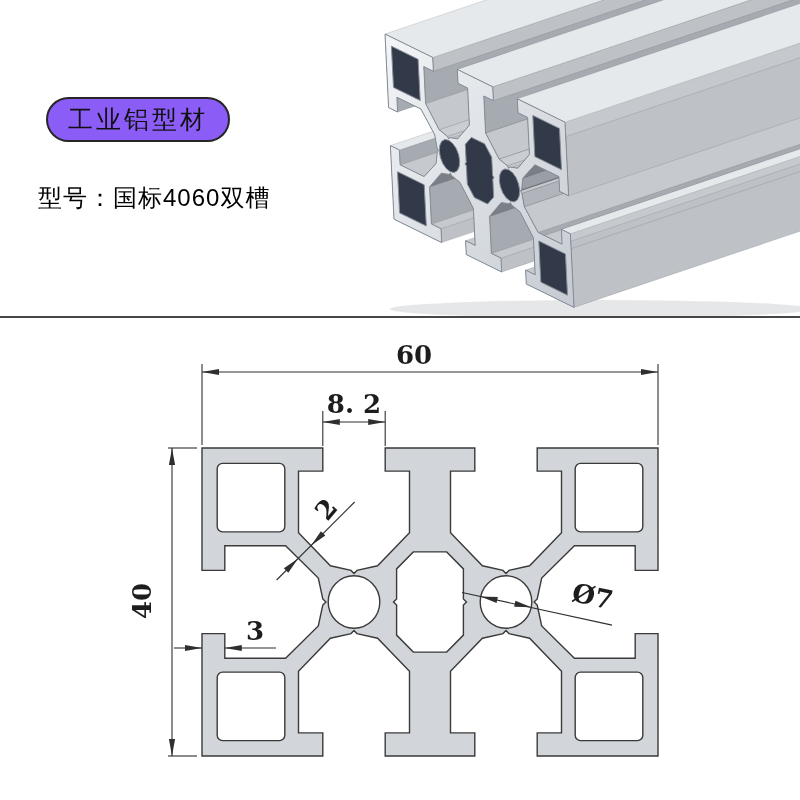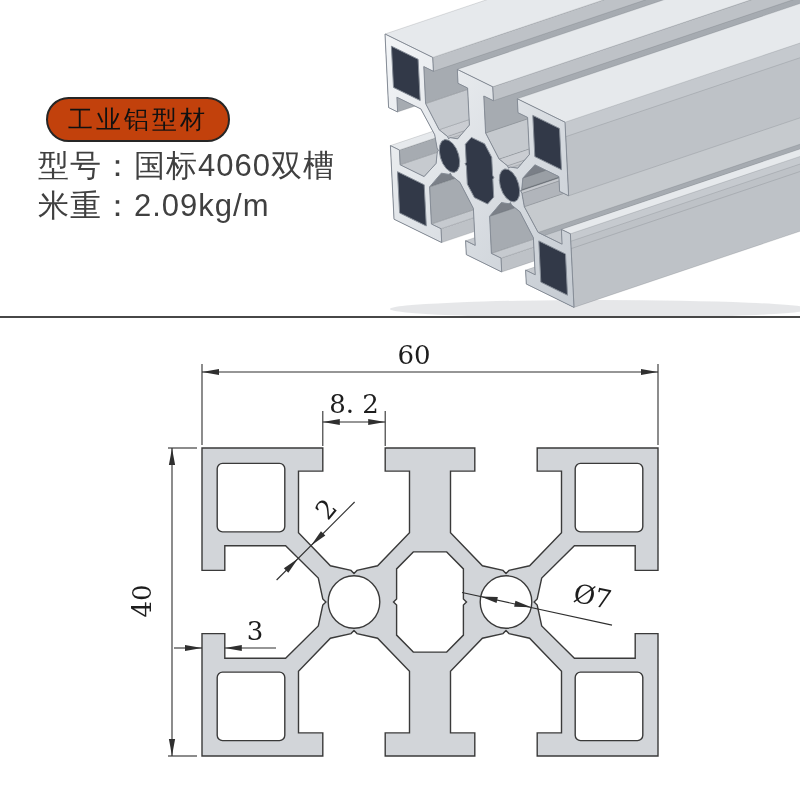--- a/index.html
+++ b/index.html
@@ -1,24 +1,24 @@
 <!DOCTYPE html>
 <html><head>
 <meta charset="utf-8">
 <style>
   html,body{margin:0;padding:0;background:#ffffff;}
   .page{position:relative;width:800px;height:800px;background:#ffffff;overflow:hidden;
         font-family:"Liberation Sans",sans-serif;}
   .badge{position:absolute;left:46px;top:97px;border:2.5px solid #262626;border-radius:26px;
-         padding:4px 20px;font-size:25px;letter-spacing:3px;color:#111;background:#c2410c;white-space:nowrap;}
+         padding:4px 20px;font-size:25px;letter-spacing:3px;color:#111;background:#8b5cf6;white-space:nowrap;}
   .specs{position:absolute;left:38px;top:146px;}
-  .spec-row{height:40px;line-height:40px;font-size:31px;color:#404040;letter-spacing:1px;white-space:nowrap;}
+  .spec-row{height:40px;line-height:40px;font-size:24px;color:#000000;letter-spacing:1px;white-space:nowrap;margin-top:32px;}
   .photo-wrap{position:absolute;left:0;top:0;width:800px;height:316px;}
   .divider{position:absolute;left:0;top:316px;width:800px;height:2px;background:#474747;}
-  .diagram-wrap{position:absolute;left:0;top:318px;width:800px;height:482px;}
+  .diagram-wrap{position:absolute;left:0;top:318px;width:800px;height:482px;font-weight:bold;}
   .dimtext{font-family:"DejaVu Serif","Liberation Serif",serif;font-size:26px;fill:#1d1d1d;}
 </style>
 </head>
 <body>
 
 <div class="page">
 
   <div class="photo-wrap">
     <svg id="photoSvg" width="800" height="316" viewBox="0 0 800 316">
         <defs>
@@ -78,21 +78,20 @@
         </g>
       </svg>
   </div>
 
   <div class="badge">
     <span>工业铝型材</span>
   </div>
 
   <div class="specs" id="specs">
       <div class="spec-row"><span>型号</span><span>：</span><span>国标4060双槽</span></div>
-      <div class="spec-row"><span>米重</span><span>：</span><span>2.09kg/m</span></div>
     </div>
 
   <div class="divider"></div>
 
   <div class="diagram-wrap">
     <svg id="diagSvg" width="800" height="482" viewBox="0 0 800 482">
         <path d="M202.0,130.0L322.8,130.0L322.8,153.1L298.5,153.1L298.5,214.7L330.4,247.8L351.0,252.4L354.0,255.5L357.0,252.4L377.6,247.8L409.5,214.7L409.5,153.1L385.2,153.1L385.2,130.0L474.8,130.0L474.8,153.1L450.5,153.1L450.5,214.7L482.4,247.8L503.0,252.4L506.0,255.5L509.0,252.4L529.6,247.8L561.5,214.7L561.5,153.1L537.2,153.1L537.2,130.0L658.0,130.0L658.0,252.4L635.2,252.4L635.2,227.8L574.4,227.8L541.7,260.1L537.2,280.9L534.1,284.0L537.2,287.1L541.7,307.9L574.4,340.2L635.2,340.2L635.2,315.6L658.0,315.6L658.0,438.0L537.2,438.0L537.2,414.9L561.5,414.9L561.5,353.3L529.6,320.2L509.0,315.6L506.0,312.5L503.0,315.6L482.4,320.2L450.5,353.3L450.5,414.9L474.8,414.9L474.8,438.0L385.2,438.0L385.2,414.9L409.5,414.9L409.5,353.3L377.6,320.2L357.0,315.6L354.0,312.5L351.0,315.6L330.4,320.2L298.5,353.3L298.5,414.9L322.8,414.9L322.8,438.0L202.0,438.0L202.0,315.6L224.8,315.6L224.8,340.2L285.6,340.2L318.3,307.9L322.8,287.1L325.9,284.0L322.8,280.9L318.3,260.1L285.6,227.8L224.8,227.8L224.8,252.4L202.0,252.4ZM413.3,233.9L446.7,233.9L463.4,250.9L463.4,280.9L466.5,284.0L463.4,287.1L463.4,317.1L446.7,334.1L413.3,334.1L396.6,317.1L396.6,287.1L393.5,284.0L396.6,280.9L396.6,250.9ZM222.5,145.4L279.5,145.4A5.3,5.4 0 0 1 284.8,150.8L284.8,208.5A5.3,5.4 0 0 1 279.5,213.9L222.5,213.9A5.3,5.4 0 0 1 217.2,208.5L217.2,150.8A5.3,5.4 0 0 1 222.5,145.4ZM580.5,145.4L637.5,145.4A5.3,5.4 0 0 1 642.8,150.8L642.8,208.5A5.3,5.4 0 0 1 637.5,213.9L580.5,213.9A5.3,5.4 0 0 1 575.2,208.5L575.2,150.8A5.3,5.4 0 0 1 580.5,145.4ZM222.5,354.1L279.5,354.1A5.3,5.4 0 0 1 284.8,359.5L284.8,417.2A5.3,5.4 0 0 1 279.5,422.6L222.5,422.6A5.3,5.4 0 0 1 217.2,417.2L217.2,359.5A5.3,5.4 0 0 1 222.5,354.1ZM580.5,354.1L637.5,354.1A5.3,5.4 0 0 1 642.8,359.5L642.8,417.2A5.3,5.4 0 0 1 637.5,422.6L580.5,422.6A5.3,5.4 0 0 1 575.2,417.2L575.2,359.5A5.3,5.4 0 0 1 580.5,354.1ZM328.2,284.0A25.8,26.2 0 1 0 379.8,284.0A25.8,26.2 0 1 0 328.2,284.0ZM480.2,284.0A25.8,26.2 0 1 0 531.8,284.0A25.8,26.2 0 1 0 480.2,284.0Z" fill="#d2d5d9" stroke="#3a3a3a" stroke-width="1.4" fill-rule="evenodd"></path>
         <line x1="202" y1="46" x2="202" y2="127" stroke="#2f2f2f" stroke-width="1.1"></line>
         <line x1="658" y1="46" x2="658" y2="127" stroke="#2f2f2f" stroke-width="1.1"></line>
         <line x1="202" y1="54" x2="658" y2="54" stroke="#2f2f2f" stroke-width="1.1"></line>

